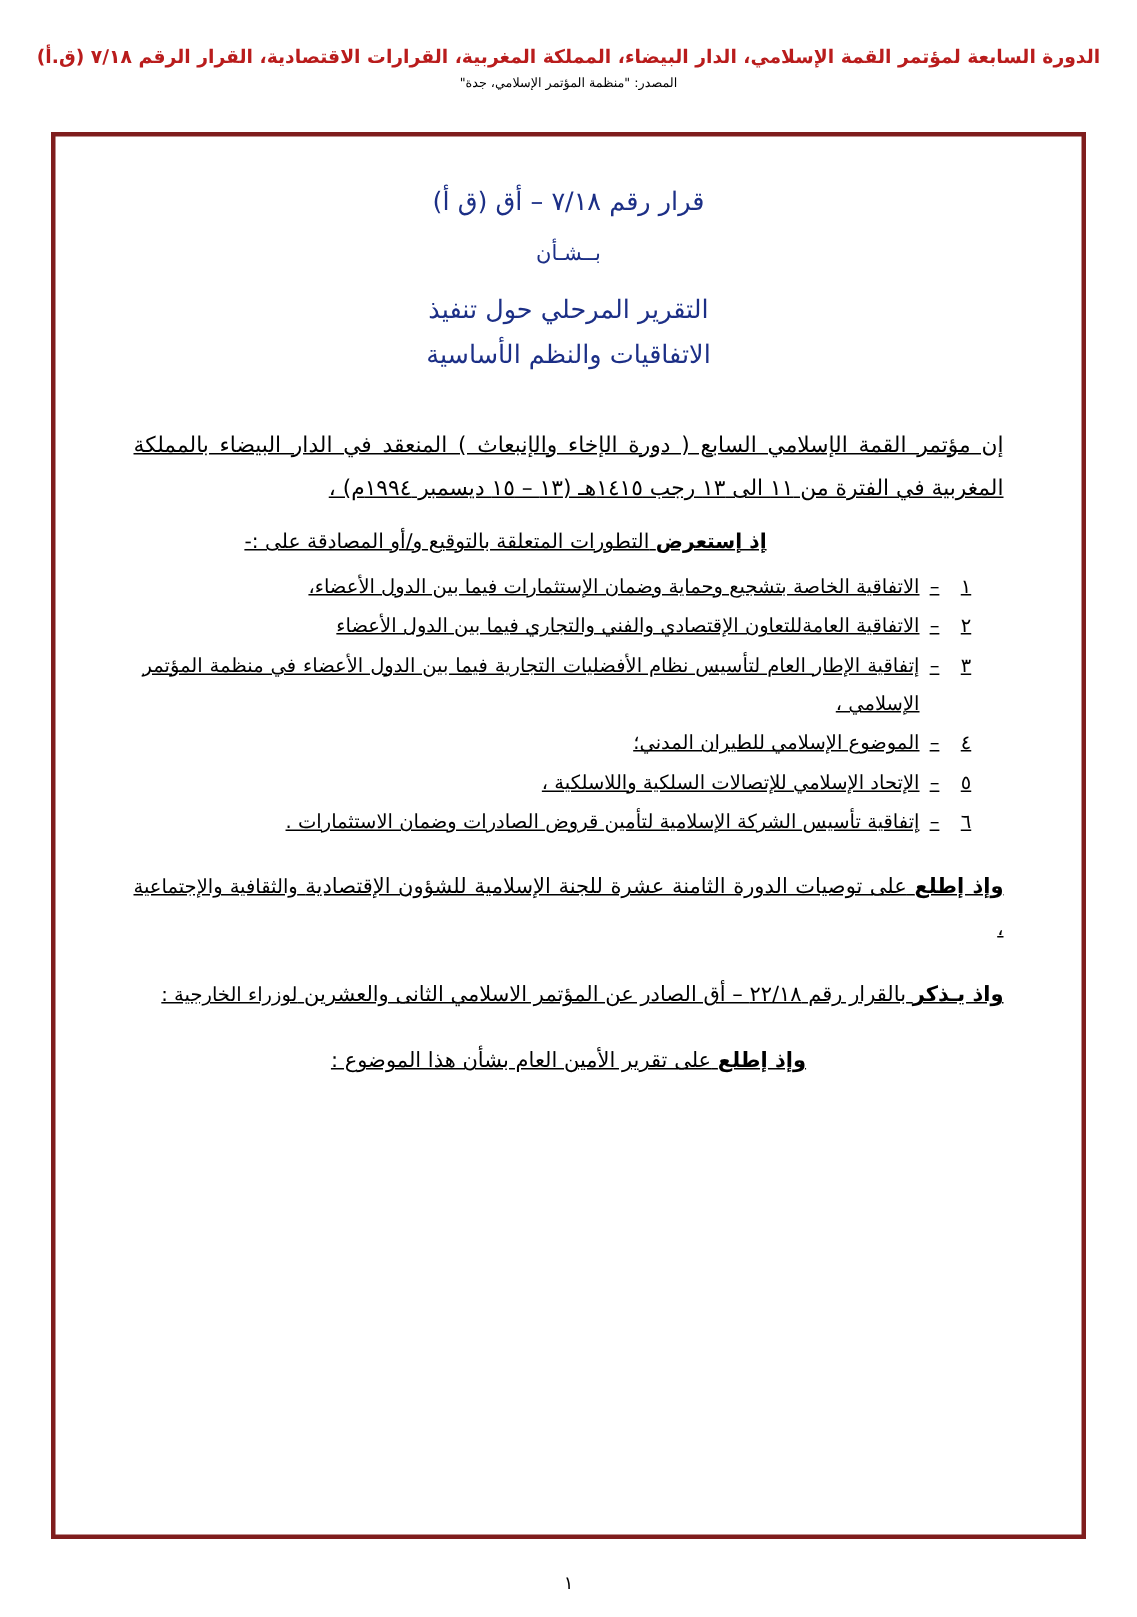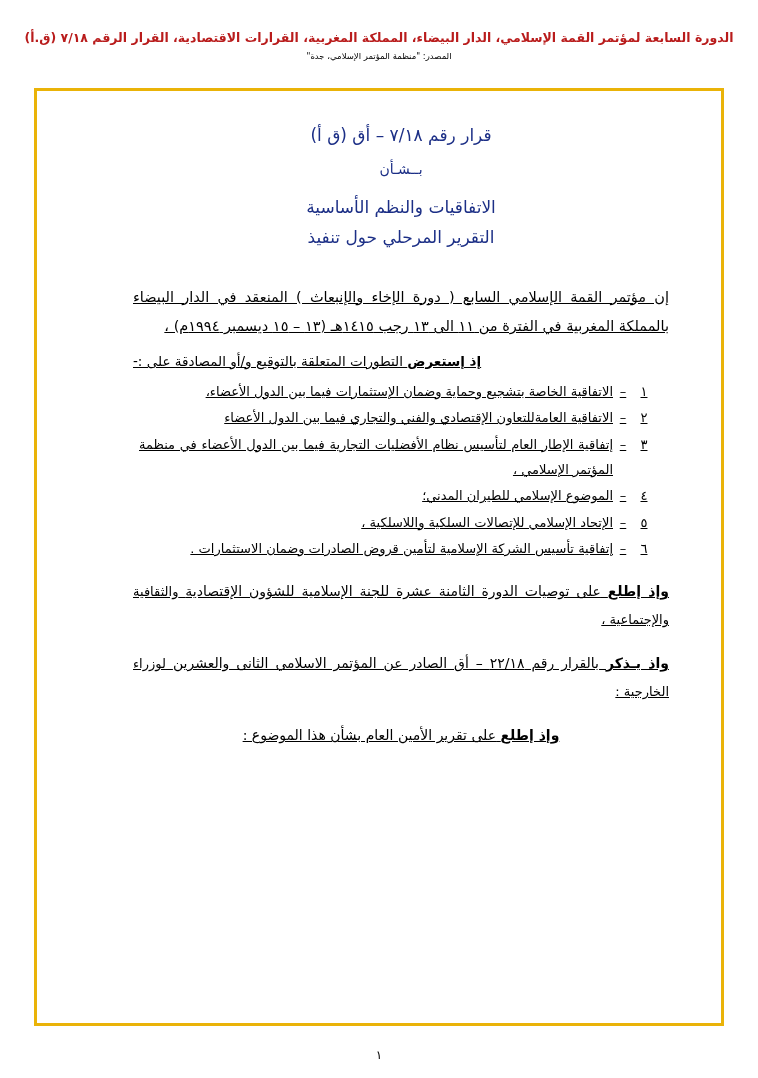--- a/index.html
+++ b/index.html
@@ -38,23 +38,22 @@
     color: #000;
     margin-top: 5px;
     font-weight: normal;
   }
   .frame {
     position: absolute;
     top: 88px;
     right: 34px;
     left: 34px;
     bottom: 52px;
-    border: 3px solid #eab308;
+    border: 3px solid #7f1d1d;
     box-sizing: border-box;
-    padding-left: 44px;
   }
   .frame-inner {
     padding: 34px 52px 20px 52px;
     box-sizing: border-box;
     height: 100%;
   }
   .title-group {
     text-align: center;
     color: #1a2a7a;
   }
@@ -89,21 +88,21 @@
     text-align: justify;
     text-justify: inter-word;
   }
   .intro-p {
     font-size: 14.5px;
     line-height: 2.05;
     letter-spacing: 0.4px;
   }
   .clause-head {
     font-size: 13.5px;
-    text-align: left;
+    text-align: center;
     padding-right: 84px;
   }
   ol.items {
     list-style: none;
     margin: 4px 0 0 0;
     padding: 0;
   }
   ol.items li {
     display: flex;
     flex-direction: row;
@@ -159,22 +158,22 @@
     <div class="header-line">الدورة السابعة لمؤتمر القمة الإسلامي، الدار البيضاء، المملكة المغربية، القرارات الاقتصادية، القرار الرقم ٧/١٨ (ق.أ)</div>
     <div class="header-source">المصدر: "منظمة المؤتمر الإسلامي، جدة"</div>
   </div>
 
   <div class="frame">
     <div class="frame-inner">
 
       <div class="title-group">
         <div class="decree-no">قرار رقم ٧/١٨ – أق (ق أ)</div>
         <div class="bishan">بــشـأن</div>
+        <div class="title-main">التقرير المرحلي حول تنفيذ</div>
         <div class="title-main">الاتفاقيات والنظم الأساسية</div>
-        <div class="title-main">التقرير المرحلي حول تنفيذ</div>
       </div>
 
       <div class="body-text">
 
         <p class="para intro-p">إن مؤتمر القمة الإسلامي السابع ( دورة الإخاء والإنبعاث ) المنعقد في الدار البيضاء بالمملكة المغربية في الفترة من ١١ الى ١٣ رجب ١٤١٥هـ (١٣ – ١٥ ديسمبر ١٩٩٤م) ،</p>
 
         <div class="clause-head">
           <span class="bold">إذ إستعرض</span>
           <span>التطورات المتعلقة بالتوقيع و/أو المصادقة على :-</span>
         </div>

